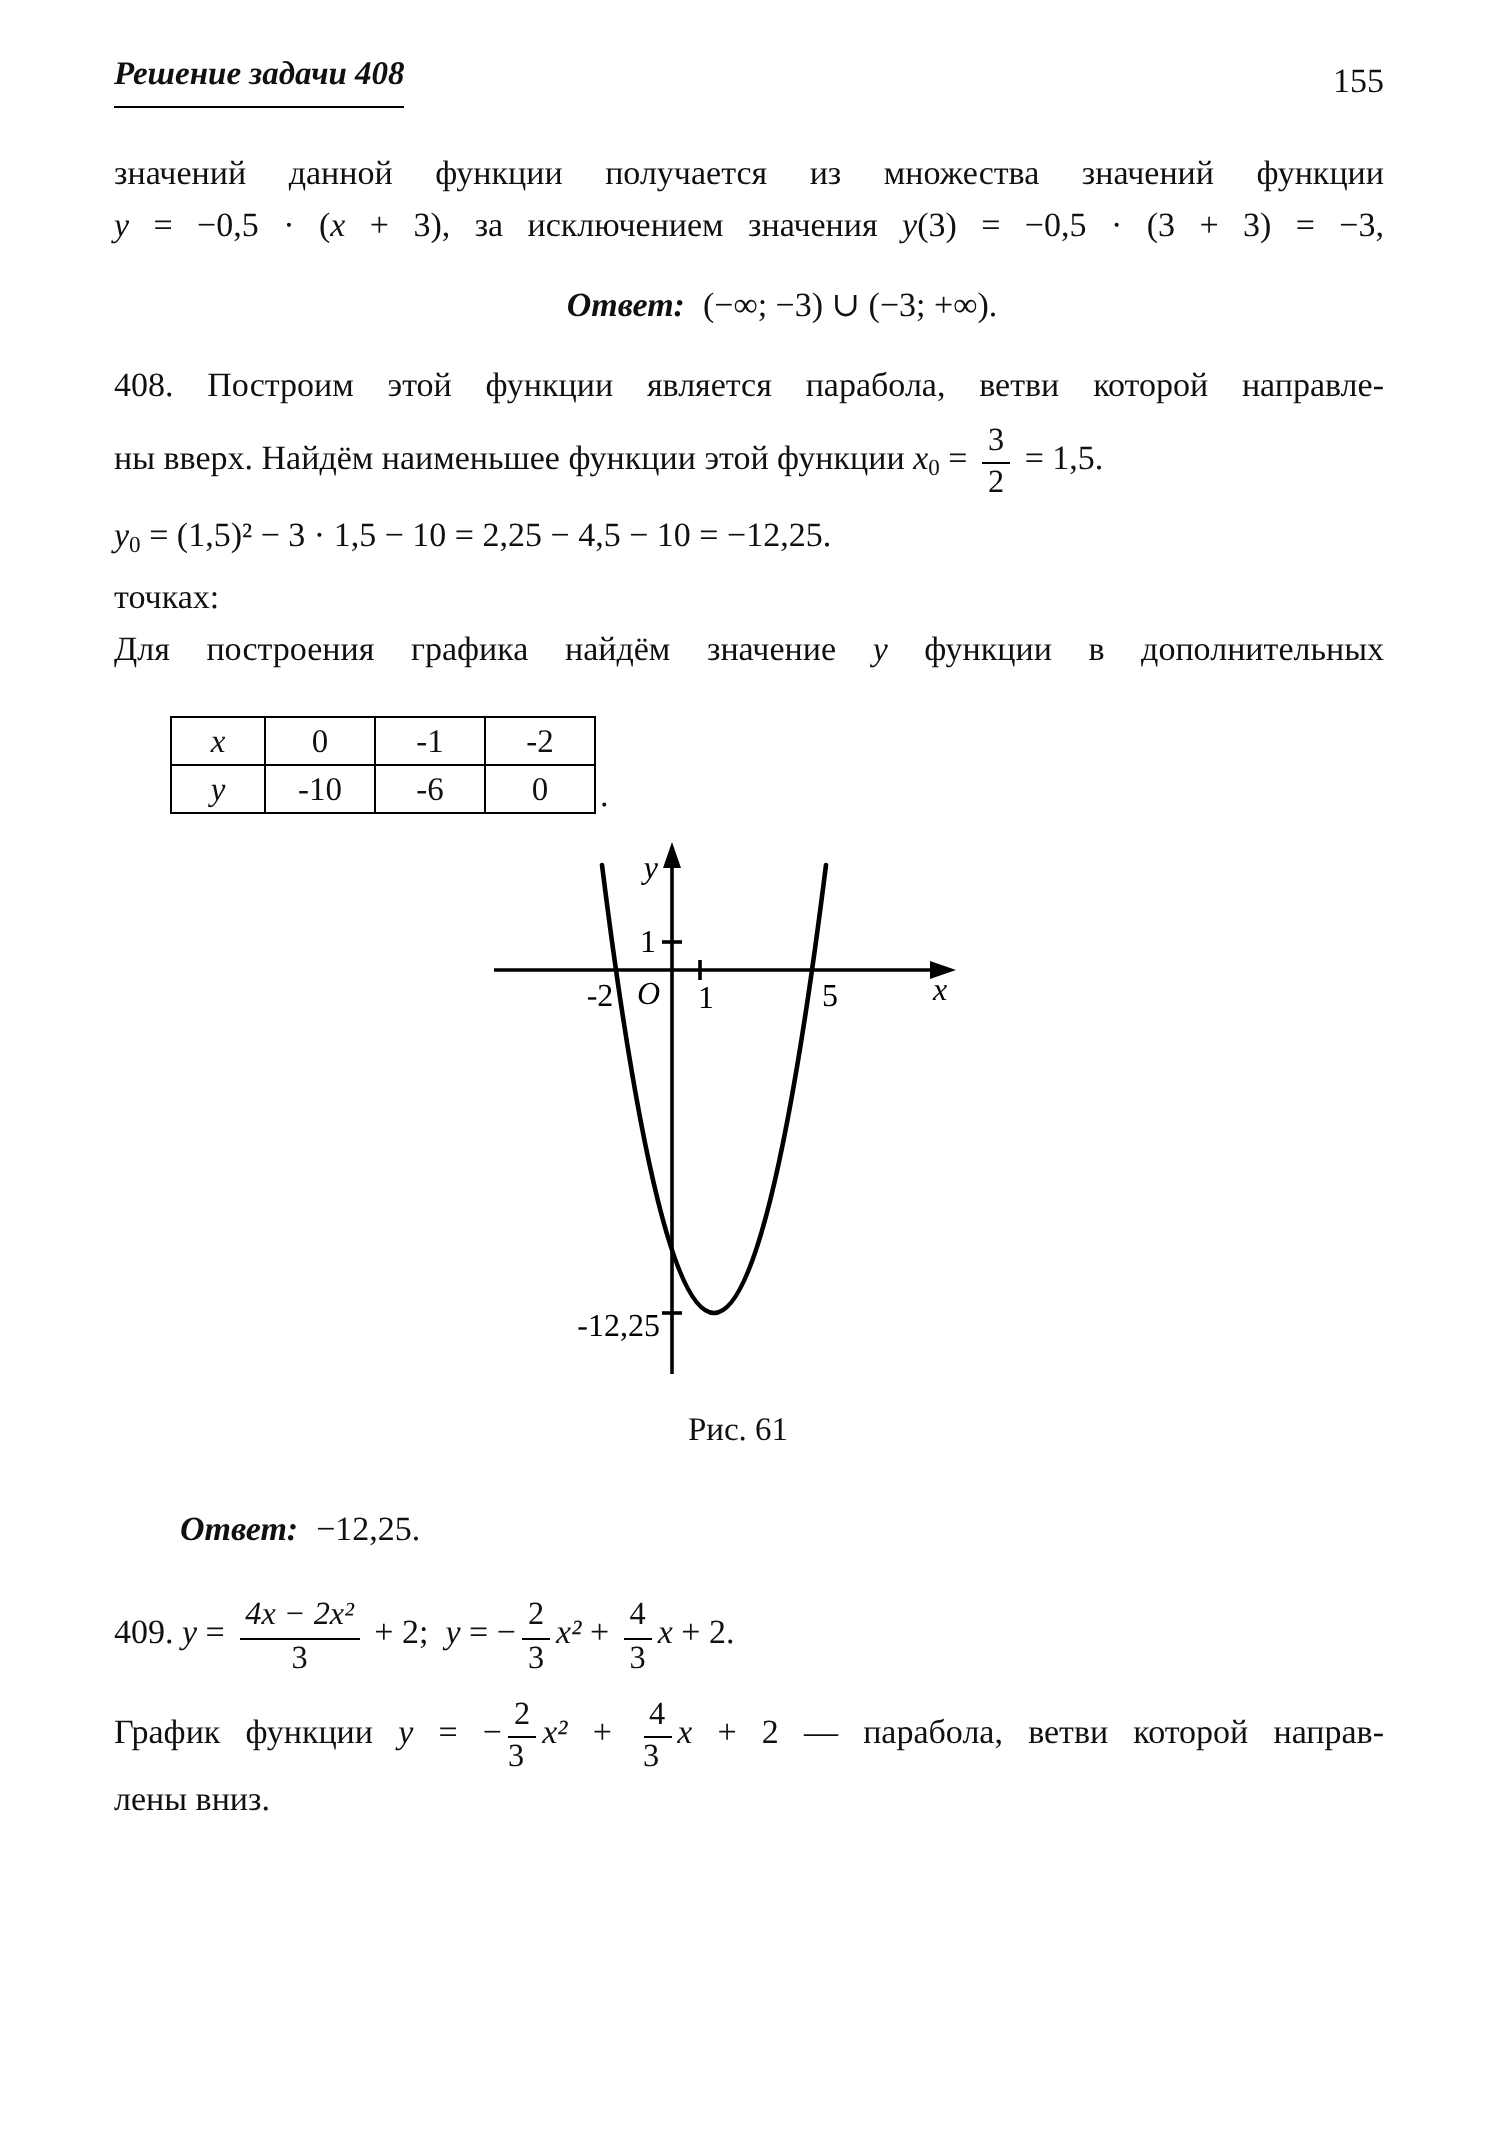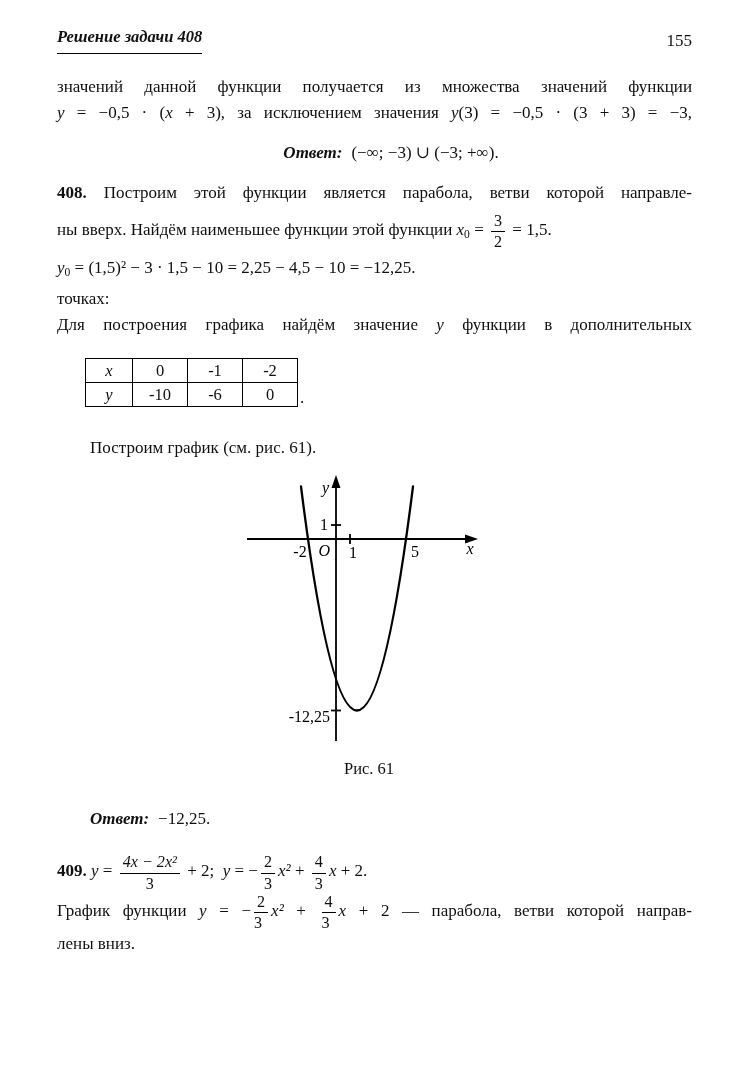--- a/index.html
+++ b/index.html
@@ -17,21 +17,21 @@
   }
   .hdr { display: flex; justify-content: space-between; align-items: flex-end; margin-bottom: 20px; }
   .hdr-title {
     font-style: italic; font-weight: bold; font-size: 16.5px;
     padding-bottom: 3px; border-bottom: 1.6px solid #000;
   }
   .hdr-page { font-size: 17px; }
   .line { white-space: nowrap; min-height: 26px; }
   .j { text-align: justify; text-align-last: justify; }
   .it { font-style: italic; }
-  .b { font-weight: bold; }
+  .b { font-weight: normal; }
   .ans { margin: 14px 0 14px 33px; text-align: center; }
   .ans-label { font-style: italic; font-weight: bold; margin-right: 9px; }
   .sb { font-size: 0.68em; vertical-align: -0.28em; font-style: normal; }
   .frac {
     display: inline-flex; flex-direction: column; text-align: center;
     vertical-align: middle; line-height: 1.12; margin: 0 3px;
     position: relative; top: 1px; font-size: 0.95em;
   }
   .frac .fnum { border-bottom: 1.4px solid #000; padding: 0 3px 1px; }
   .frac .fden { padding-top: 1px; }
@@ -47,21 +47,21 @@
   .build-line { margin: 28px 0 0 33px; }
   .figure { margin: 12px 0 0 182px; width: 260px; }
   .figure svg { display: block; }
   .axis { stroke: #000; stroke-width: 1.8; }
   .curve { stroke: #000; stroke-width: 2.3; fill: none; stroke-linecap: round; }
   .glab { font-family: "Liberation Serif", "DejaVu Serif", serif; font-size: 16px; fill: #000; }
   .caption { text-align: center; font-weight: normal; font-size: 16.5px; margin-top: 5px; }
   .ans2 { margin: 24px 0 0 33px; }
   .p409 { margin-top: 20px; }
   .p409-eq { white-space: nowrap; }
-  .last-para { }
+  .last-para { margin-top: 10px; }
 </style>
 </head>
 <body>
 
 <div class="page">
 
   <div class="hdr">
     <span class="hdr-title">Решение задачи 408</span>
     <span class="hdr-page">155</span>
   </div>
@@ -99,21 +99,20 @@
         <td class="rh">y</td>
         <td>-10</td>
         <td>-6</td>
         <td>0</td>
       </tr>
     </tbody>
       </table>
     <span class="tbl-period">.</span>
   </div>
 
-  <div class="line build-line"><span>Построим график (см. рис. 61).</span></div>
 
   <div class="figure">
     <svg width="260" height="278" viewBox="0 0 260 278">
 
       <line class="axis" x1="8" y1="66" x2="230" y2="66"></line>
       <polygon points="239,66 226,61.5 226,70.5" fill="#000"></polygon>
 
       <line class="axis" x1="97" y1="8" x2="97" y2="268"></line>
       <polygon points="97,2 92.5,15 101.5,15" fill="#000"></polygon>
 

